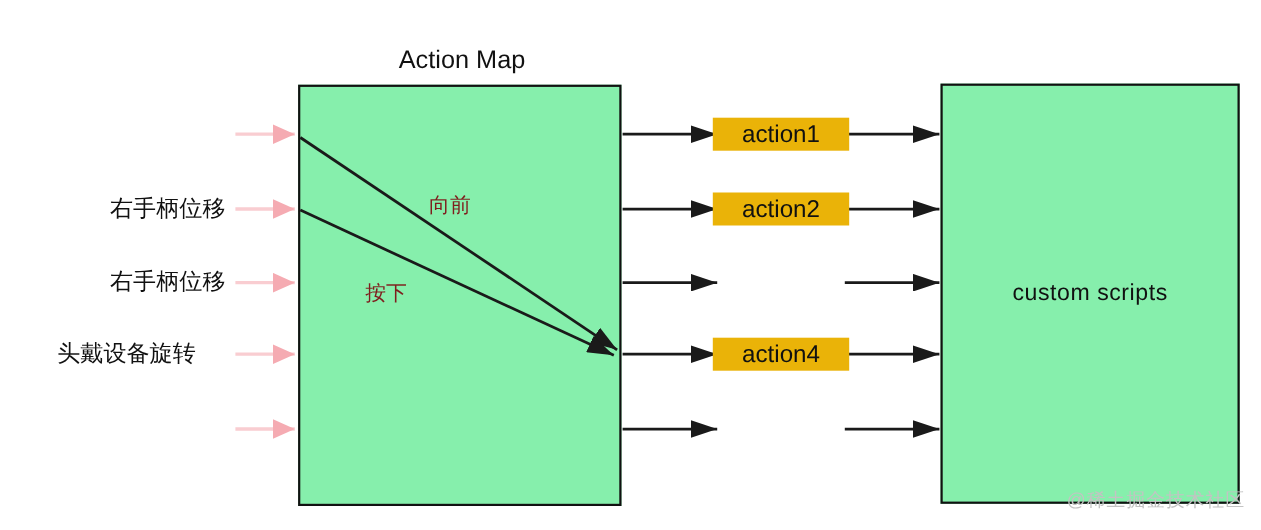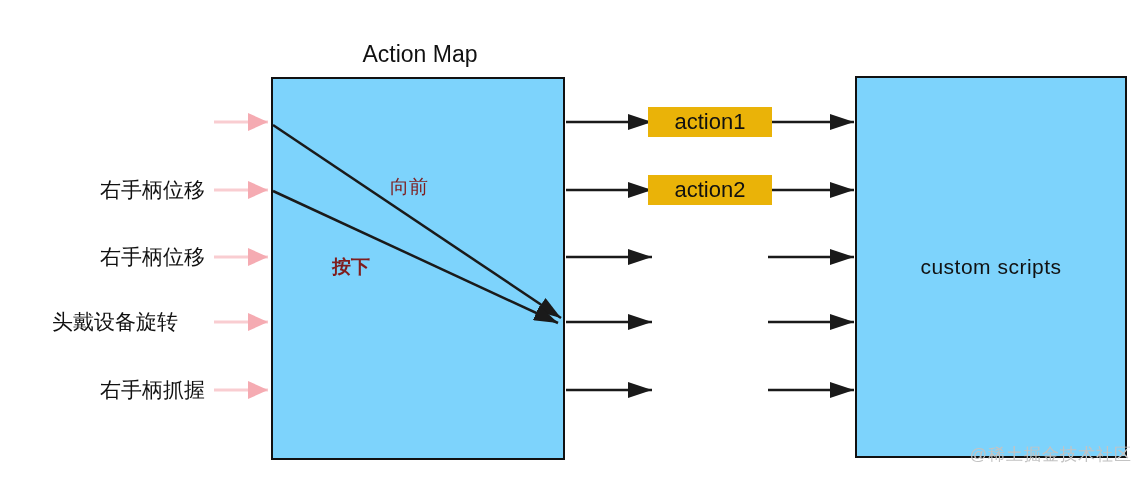--- a/index.html
+++ b/index.html
@@ -11,21 +11,21 @@
   .canvas {
     position: relative;
     width: 1146px;
     height: 482px;
     background: #ffffff;
     overflow: hidden;
   }
   .box {
     position: absolute;
     border: 2.5px solid #111111;
-    background: #7dd3fc;
+    background: #86efac;
     box-sizing: border-box;
   }
   .action-map-box {
     left: 271px; top: 77px;
     width: 294px; height: 383px;
   }
   .custom-scripts-box {
     left: 855px; top: 76px;
     width: 272px; height: 382px;
     display: flex;
@@ -70,21 +70,21 @@
     font-size: 22px;
     color: #111111;
     background: #eab308;
   }
   .inner-label {
     position: absolute;
     font-size: 19px;
     color: #7f1d1d;
   }
   .inner-label.forward { left: 390px; top: 174px; }
-  .inner-label.press   { left: 332px; top: 254px; font-weight: bold; }
+  .inner-label.press   { left: 332px; top: 254px; }
   .watermark {
     position: absolute;
     right: 14px;
     top: 443px;
     font-size: 17px;
     color: #c3c3c3;
     letter-spacing: 1px;
   }
 </style>
 </head>
@@ -127,23 +127,23 @@
     <line x1="768" y1="257" x2="854" y2="257" stroke="#1a1a1a" stroke-width="2.5" marker-end="url(#blackHead)"></line>
     <line x1="768" y1="322" x2="854" y2="322" stroke="#1a1a1a" stroke-width="2.5" marker-end="url(#blackHead)"></line>
     <line x1="768" y1="390" x2="854" y2="390" stroke="#1a1a1a" stroke-width="2.5" marker-end="url(#blackHead)"></line>
   </svg>
 
   <div class="diagram-title">Action Map</div>
 
   <div class="input-label" style="top:175px;">右手柄位移</div>
   <div class="input-label" style="top:242px;">右手柄位移</div>
   <div class="input-label" style="top:307px;text-align:center;">头戴设备旋转</div>
-  <div class="input-label" style="top:375px;">右手柄抓握</div>
 
   <div class="inner-label forward">向前</div>
   <div class="inner-label press">按下</div>
 
   <div class="action-label" style="top:107px;">action1</div>
   <div class="action-label" style="top:175px;">action2</div>
+  <div class="action-label" style="top:307px;">action4</div>
 
   <div class="watermark">@稀土掘金技术社区</div>
 
 </div>
 
 </body></html>

